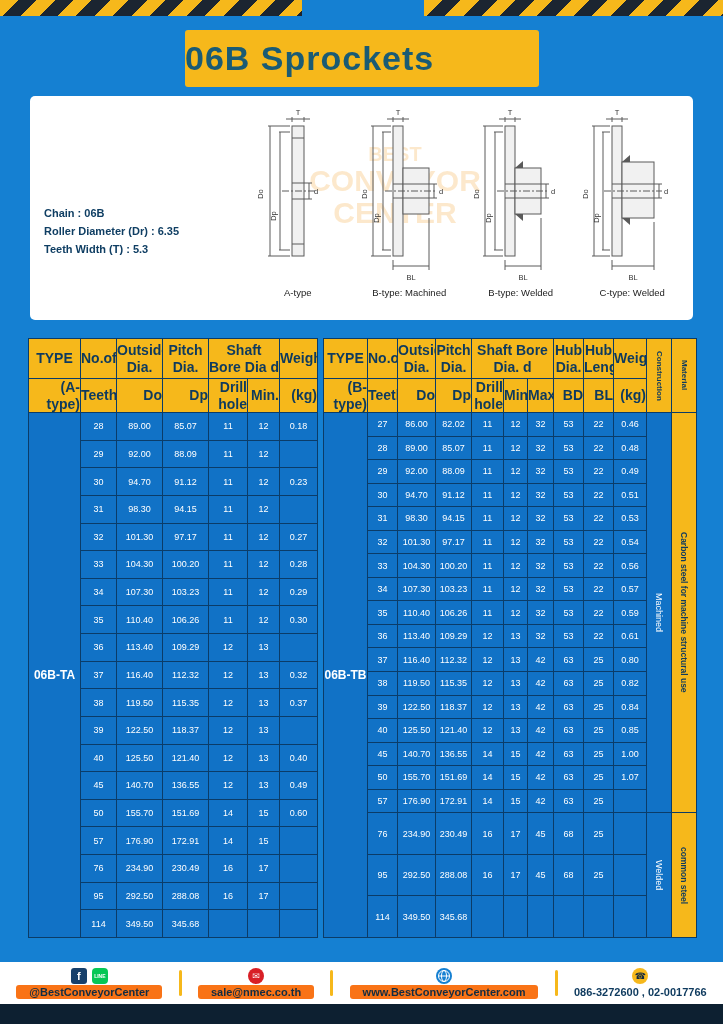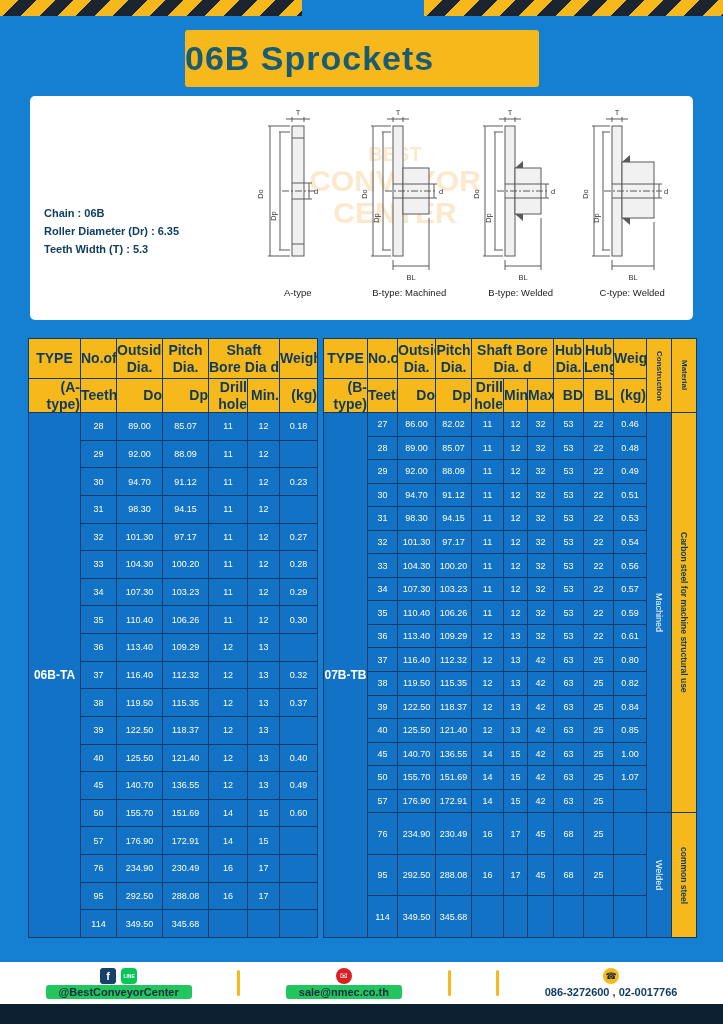--- a/index.html
+++ b/index.html
@@ -55,21 +55,21 @@
             display:flex; align-items:center; justify-content:space-evenly; }
   .footer-group { display:flex; flex-direction:column; align-items:center; gap:1px; }
   .footer-icons { display:flex; gap:5px; align-items:center; }
   .icon { display:inline-flex; align-items:center; justify-content:center; }
   .fb-icon { width:16px; height:16px; background:#17406b; color:#fff; border-radius:3px; font-weight:700; font-size:11px; }
   .line-icon { width:16px; height:16px; background:#06c755; color:#fff; border-radius:4px; font-weight:700; font-size:5px; }
   .mail-icon { width:16px; height:16px; background:#d81f26; color:#fff; border-radius:50%; font-size:9px; }
   .globe-icon { width:16px; height:16px; background:#1580d2; border-radius:50%; }
   .phone-icon { width:16px; height:16px; background:#f6b81b; color:#12293f; border-radius:50%; font-size:9px; }
   .footer-divider { width:3px; height:26px; background:#f6b81b; border-radius:2px; }
-  .footer-label { background:#22c55e; color:#122c42; font-weight:700; font-size:11px; padding:1px 13px; border-radius:3px; }
+  .footer-label { background:#f97316; color:#122c42; font-weight:700; font-size:11px; padding:1px 13px; border-radius:3px; }
   .footer-label.plain { background:none; color:#0e3a5e; padding:1px 0; }
 
   .bottom-bar { position:absolute; left:0; top:1004px; width:723px; height:20px; background:#0d2031; }
 </style>
 </head>
 <body>
 
 <div class="page">
 
   <div class="stripe stripe-left"></div>
@@ -454,21 +454,21 @@
           <th>Drill hole</th>
           <th>Min</th>
           <th>Max</th>
           <th>BD</th>
           <th>BL</th>
           <th>(kg)</th>
         </tr>
       </thead>
       <tbody>
           <tr>
-            <td class="type-cell" rowspan="20">07B-TB</td>
+            <td class="type-cell" rowspan="20">06B-TB</td>
             <td>27</td>
             <td>86.00</td>
             <td>82.02</td>
             <td>11</td>
             <td>12</td>
             <td>32</td>
             <td>53</td>
             <td>22</td>
             <td>0.46</td>
             <td class="construction-cell vertical" rowspan="17">Machined</td>
@@ -697,20 +697,32 @@
         <span class="icon line-icon">LINE</span>
       </div>
       <span class="footer-label">@BestConveyorCenter</span>
     </div>
     <div class="footer-divider"></div>
     <div class="footer-group">
       <span class="icon mail-icon">✉</span>
       <span class="footer-label">sale@nmec.co.th</span>
     </div>
     <div class="footer-divider"></div>
+    <div class="footer-group">
+      <span class="icon globe-icon">
+        <svg width="16" height="16" viewBox="0 0 16 16">
+            <g stroke="#fff" fill="none" stroke-width="1">
+          <circle cx="8" cy="8" r="5.5"></circle>
+              <ellipse cx="8" cy="8" rx="2.5" ry="5.5"></ellipse>
+              <path d="M2.5 8 H13.5"></path>
+        </g>
+          </svg>
+      </span>
+      <span class="footer-label">www.BestConveyorCenter.com</span>
+    </div>
     <div class="footer-divider"></div>
     <div class="footer-group">
       <span class="icon phone-icon">☎</span>
       <span class="footer-label plain">086-3272600 , 02-0017766</span>
     </div>
   </div>
 
   <div class="bottom-bar"></div>
 
 </div>

